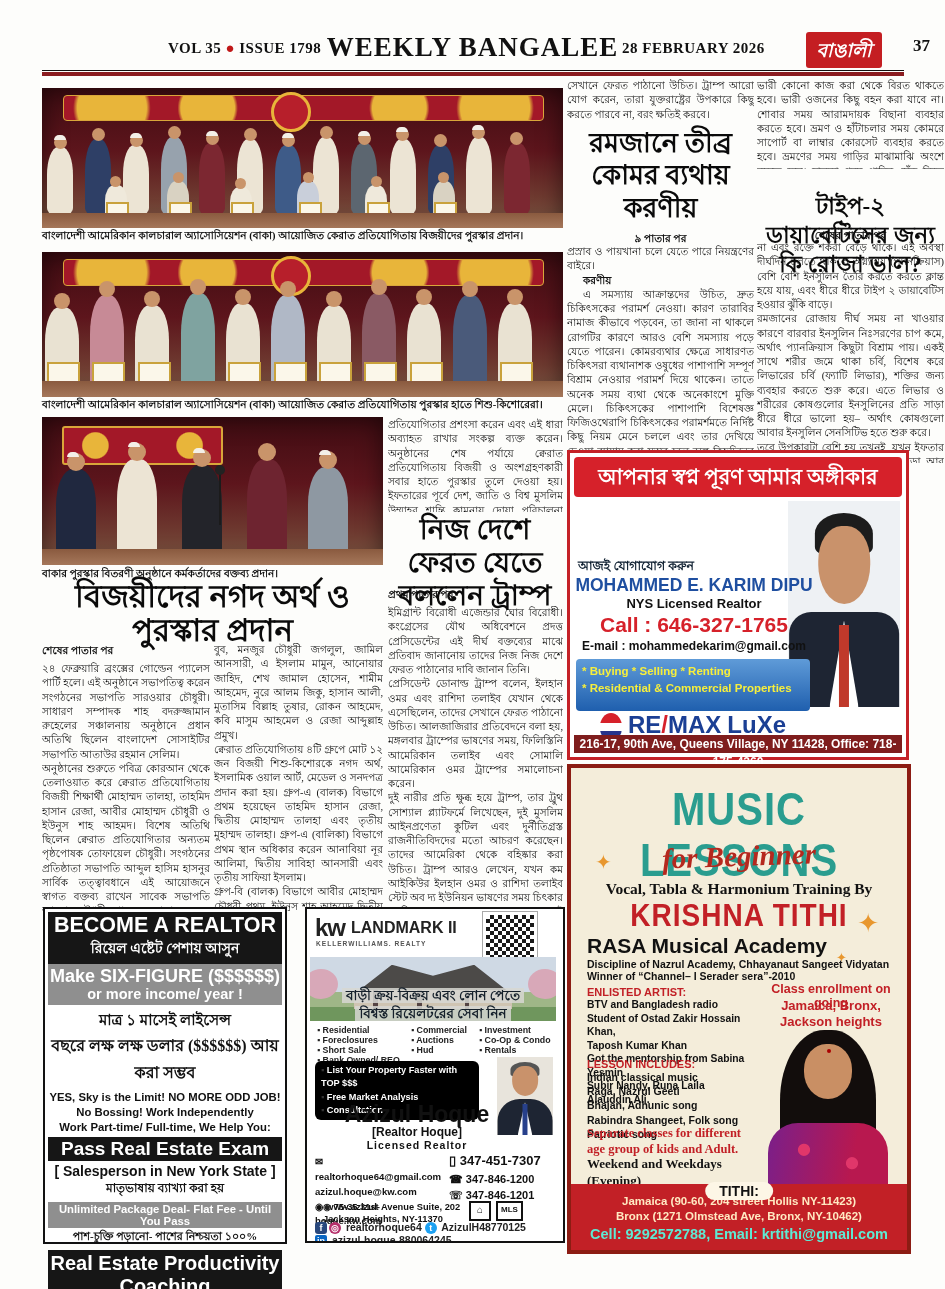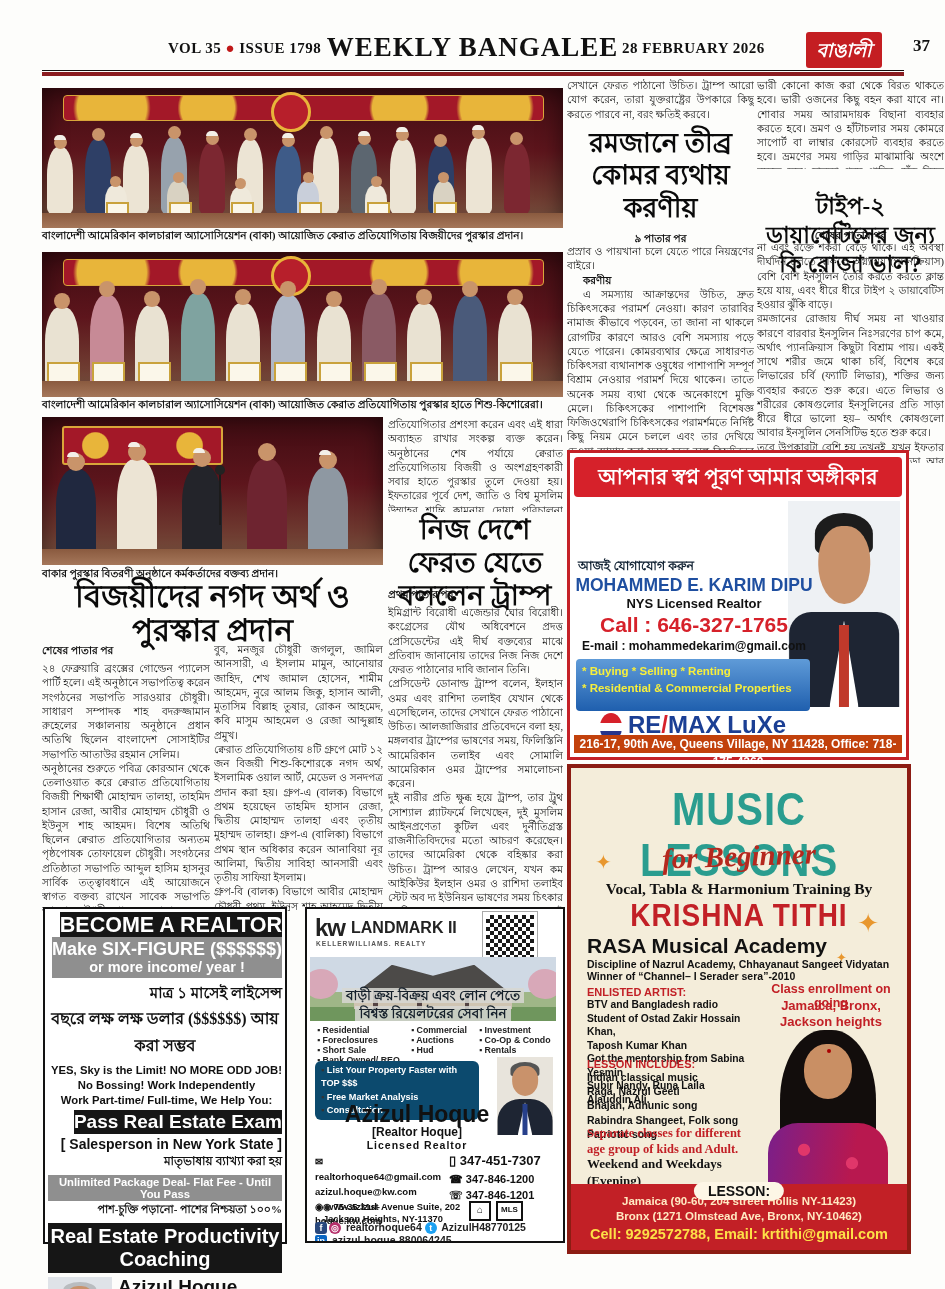--- a/index.html
+++ b/index.html
@@ -91,21 +91,21 @@
                font-family:"Liberation Sans",sans-serif;}
   #remax-services{position:absolute;left:6px;top:206px;width:222px;height:44px;border-radius:4px;
                   background:linear-gradient(#5f9bd8,#1f5fae);color:#f7ef3c;font-weight:800;font-size:11.5px;
                   font-family:"Liberation Sans",sans-serif;padding:4px 6px;line-height:1.5;}
   #remax-logo{position:absolute;left:30px;top:258px;width:220px;font-weight:800;font-size:24px;
               font-family:"Liberation Sans",sans-serif;}
   .balloon{display:inline-block;width:22px;height:28px;vertical-align:middle;margin-right:6px;position:relative;
            background:linear-gradient(#d6212a 0 34%,#fff 34% 64%,#27348b 64% 100%);border-radius:50% 50% 46% 46%;}
   .balloon::after{content:"";position:absolute;left:8px;bottom:-5px;width:6px;height:5px;background:#7a5a2a;}
   .re-blue{color:#1b3f94;} .re-red{color:#d6212a;} .re-luxe{color:#1b3f94;font-weight:700;margin-left:6px;}
-  #remax-addr{position:absolute;left:4px;bottom:4px;right:4px;height:18px;background:#c2410c;color:#fff;
+  #remax-addr{position:absolute;left:4px;bottom:4px;right:4px;height:18px;background:#7f1d1d;color:#fff;
               font-weight:700;font-size:12px;text-align:center;line-height:18px;font-family:"Liberation Sans",sans-serif;}
   #remax-man{position:absolute;right:6px;top:48px;width:112px;height:206px;background:#eef1f4;}
 
   
   .portrait{position:relative;overflow:hidden;}
   .pt-hair{position:absolute;left:50%;transform:translateX(-50%);top:6%;width:52%;height:20%;background:#1c1c1c;border-radius:50% 50% 20% 20%;}
   .pt-face{position:absolute;left:50%;transform:translateX(-50%);top:12%;width:46%;height:38%;background:#c9926b;border-radius:46% 46% 52% 52%;}
   .pt-suit{position:absolute;left:50%;transform:translateX(-50%);bottom:0;width:98%;height:46%;background:#1e2533;border-radius:22px 22px 0 0;}
   .pt-shirt{position:absolute;left:50%;transform:translateX(-50%);bottom:0;width:26%;height:42%;background:#fff;
             clip-path:polygon(50% 0,0 100%,100% 100%);}
@@ -143,25 +143,25 @@
   .wm-sari{position:absolute;left:10%;bottom:0;width:80%;height:42%;border-radius:30px 30px 0 0;
            background:radial-gradient(circle at 30% 40%,#e0366a 0 6%,transparent 7%),
                       radial-gradient(circle at 70% 60%,#e0366a 0 6%,transparent 7%),
                       linear-gradient(100deg,#7a1f8a,#b8184f 70%);}
   #music-place-pill{position:absolute;left:50%;transform:translateX(-50%);top:414px;background:#fdf6e6;color:#111;
                     font-weight:800;font-size:14px;padding:1px 14px;border-radius:12px;z-index:3;
                     font-family:"Liberation Sans",sans-serif;}
   #music-footer{position:absolute;left:0;bottom:0;width:100%;height:56px;background:#c22026;color:#ffe9c2;
                 text-align:center;font-family:"Liberation Sans",sans-serif;padding-top:10px;}
   #music-place1,#music-place2{font-weight:700;font-size:11.5px;line-height:1.3;}
-  #music-contact{font-weight:800;font-size:14.5px;color:#fde047;margin-top:2px;}
+  #music-contact{font-weight:800;font-size:14.5px;color:#5eead4;margin-top:2px;}
 
   
   #realtor-ad{left:43px;top:907px;width:244px;height:337px;border:2.5px solid #111;background:#fff;
-              font-family:"Liberation Sans",sans-serif;display:flex;flex-direction:column;padding:3px;box-sizing:border-box;align-items:flex-end;}
+              font-family:"Liberation Sans",sans-serif;display:flex;flex-direction:column;padding:3px;box-sizing:border-box;}
   .blk-band{background:#161616;color:#fff;text-align:center;}
   .gray-band{background:#8f8f8f;color:#fff;text-align:center;}
   #ra-title{font-weight:800;font-size:21.5px;line-height:1.05;padding-top:2px;}
   #ra-title-bn{font-weight:800;font-size:14px;padding-bottom:3px;}
   #ra-six1{font-weight:800;font-size:18px;line-height:1.1;padding-top:3px;}
   #ra-six2{font-weight:800;font-size:14.5px;padding-bottom:3px;}
   #ra-bn1{font-weight:800;font-size:15px;text-align:center;margin-top:3px;}
   #ra-bn2{font-weight:800;font-size:16px;text-align:center;}
   #ra-yes{font-weight:800;font-size:11.3px;text-align:center;line-height:1.3;margin-top:3px;}
   #ra-exam{font-weight:800;font-size:19px;margin-top:3px;padding:1px 0;}
@@ -192,21 +192,21 @@
   .kw-wall{position:absolute;left:18%;top:52%;width:64%;height:30%;background:#cfc4b2;
            background-image:linear-gradient(90deg,transparent 0 12%,#544 12% 15%,transparent 15% 40%,#544 40% 43%,transparent 43% 70%,#544 70% 73%,transparent 73%);}
   .kw-tree{position:absolute;width:34px;height:30px;border-radius:50%;background:#d8a8b8;top:18%;}
   #kw-banner{position:absolute;left:3px;top:78px;width:246px;text-align:center;font-weight:800;font-size:13.5px;
              line-height:1.3;color:#15202b;}
   #kw-banner span{background:rgba(215,215,210,.85);padding:0 4px;box-decoration-break:clone;}
   #kw-bullets{position:absolute;left:10px;top:116px;width:238px;display:flex;font-size:8.8px;font-weight:600;color:#222;}
   #kw-bullets ul{list-style:none;margin:0;padding:0;}
   #kw-bullets li::before{content:"▪ ";}
   .kw-c1{width:94px;} .kw-c2{width:68px;} .kw-c3{width:76px;}
-  #kw-gray{position:absolute;left:8px;top:152px;width:152px;background:#0c4a6e;border-radius:6px;color:#fff;
+  #kw-gray{position:absolute;left:8px;top:152px;width:152px;background:#000000;border-radius:6px;color:#fff;
            font-size:9.2px;font-weight:700;padding:3px 6px;line-height:1.45;}
   #kw-gray div::before{content:"▪ ";color:#333;}
   #kw-name{position:absolute;left:20px;top:192px;width:180px;font-weight:800;font-size:23px;text-align:center;}
   #kw-sub2{position:absolute;left:20px;top:216px;width:180px;font-weight:800;font-size:12px;text-align:center;}
   #kw-role{position:absolute;left:20px;top:230px;width:180px;font-weight:700;font-size:10.5px;text-align:center;letter-spacing:1px;}
   #kw-photo{position:absolute;right:10px;top:148px;width:56px;height:78px;background:#e8e4dc;}
   #kw-emails{position:absolute;left:8px;top:246px;width:130px;font-weight:700;font-size:9.6px;line-height:1.55;}
   .ic-mail::before{content:"✉ ";}
   .ic-web::before{content:"◉ ";}
   #kw-phones{position:absolute;left:142px;top:242px;width:110px;font-weight:800;font-size:11px;line-height:1.5;}
@@ -536,31 +536,32 @@
     <div id="music-lessons" class="prelines">Indian classical music
 Raga, Nazrul Geeti
 Bhajan, Adhunic song
 Rabindra Shangeet, Folk song
 Patriotic song</div>
     <div id="music-sep" class="prelines">Separate classes for different
 age group of kids and Adult.</div>
     <div id="music-sched" class="prelines">Weekend and Weekdays (Evening)
 in person and zoom class availability.
 One class per week- Time flexible.</div>
-    <div id="music-place-pill">LESSON:</div>
+    <div id="music-place-pill">TITHI:</div>
     <div id="music-footer">
       <div id="music-place1">Jamaica (90-60, 204 street Hollis NY-11423)</div>
       <div id="music-place2">Bronx (1271 Olmstead Ave, Bronx, NY-10462)</div>
       <div id="music-contact">Cell: 9292572788, Email: krtithi@gmail.com</div>
     </div>
   </div>
 
   <div class="abs" id="realtor-ad">
     <div class="blk-band">
       <div id="ra-title">BECOME A REALTOR</div>
+      <div id="ra-title-bn" class="bn">রিয়েল এষ্টেট পেশায় আসুন</div>
     </div>
     <div class="gray-band">
       <div id="ra-six1">Make SIX-FIGURE ($$$$$$)</div>
       <div id="ra-six2">or more income/ year !</div>
     </div>
     <div id="ra-bn1" class="bn">মাত্র ১ মাসেই লাইসেন্স</div>
     <div id="ra-bn2" class="bn">বছরে লক্ষ লক্ষ ডলার ($$$$$$) আয় করা সম্ভব</div>
     <div id="ra-yes" class="prelines">YES, Sky is the Limit! NO MORE ODD JOB!
 No Bossing! Work Independently
 Work Part-time/ Full-time, We Help You:</div>

